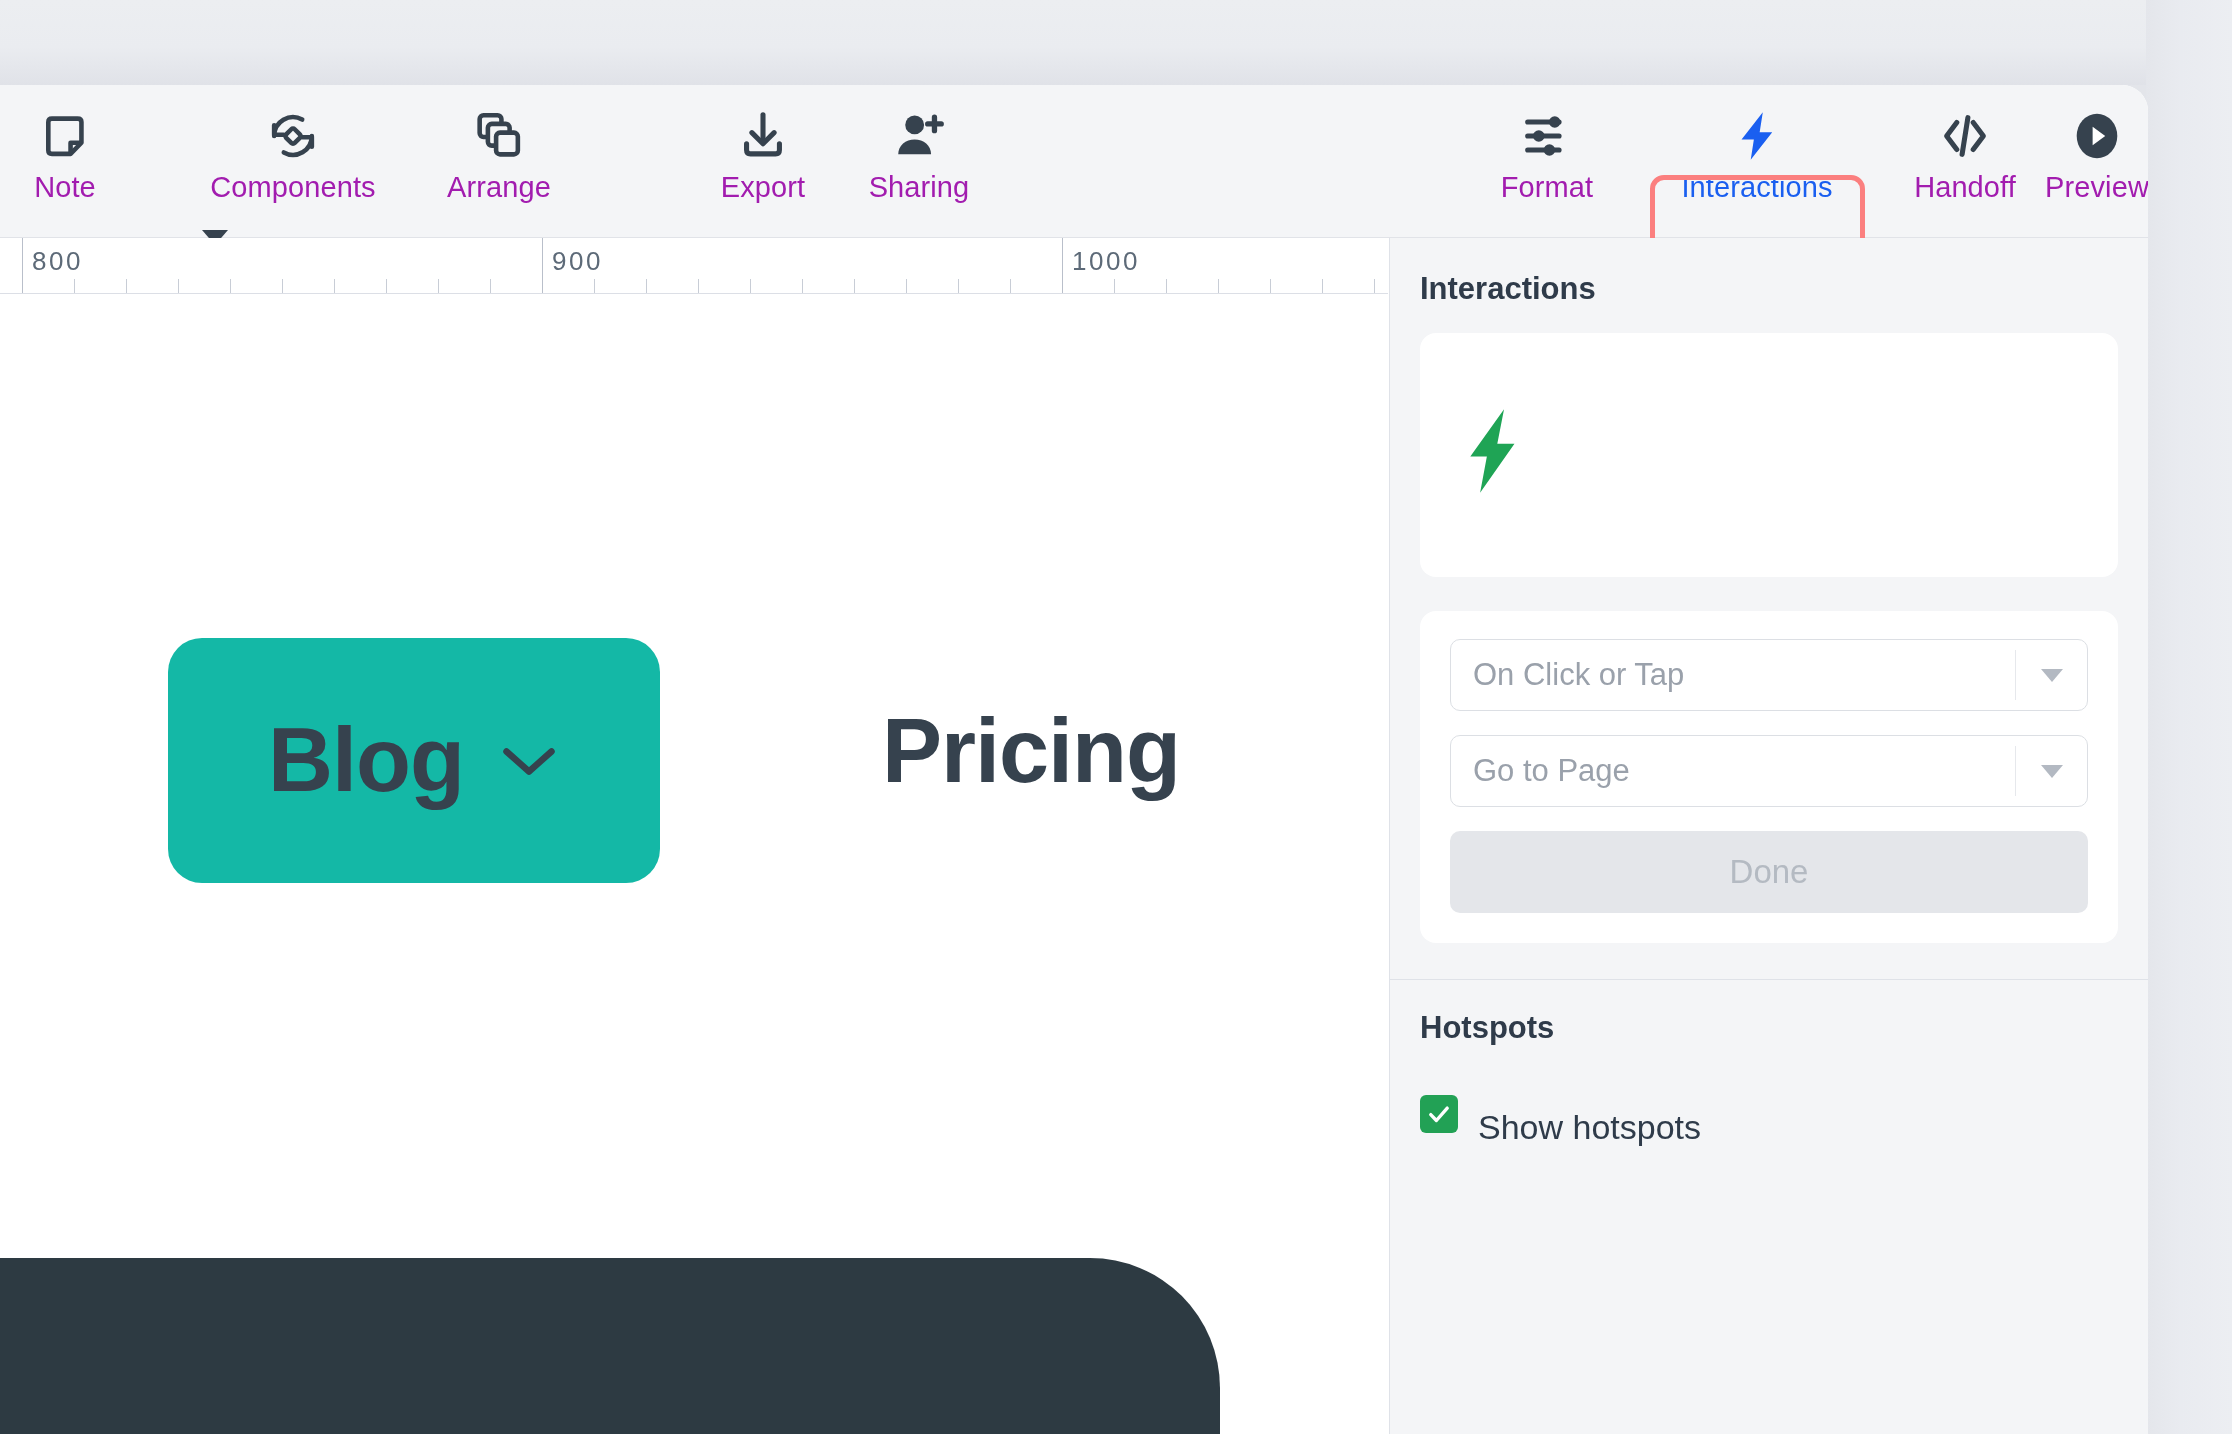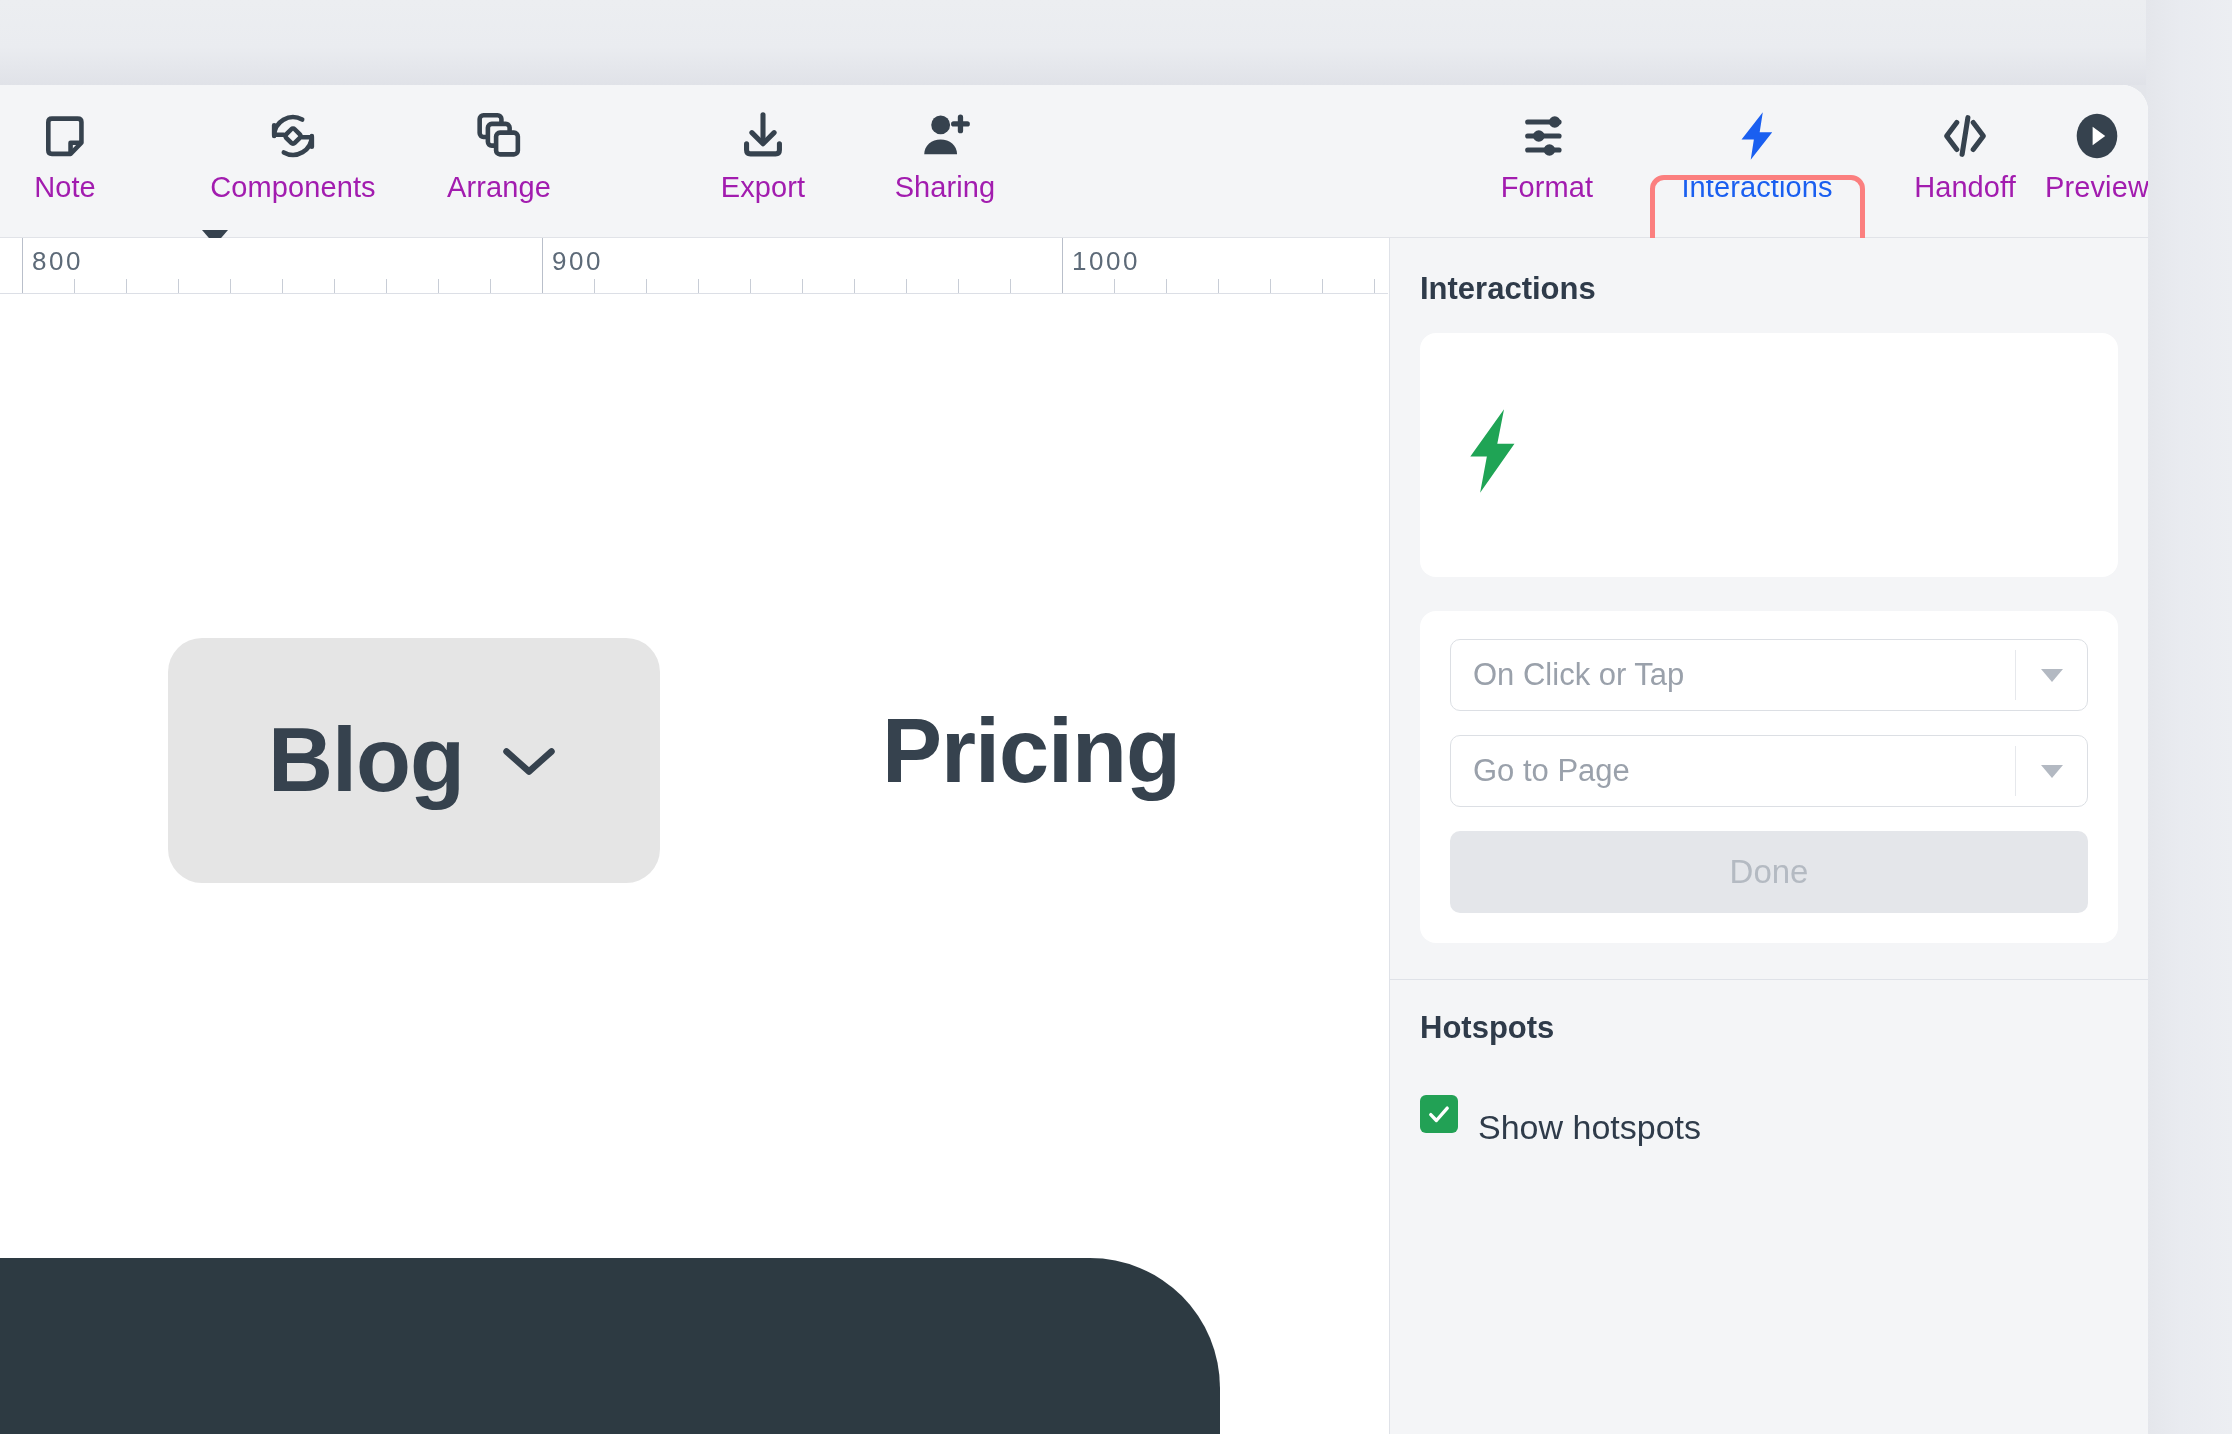--- a/index.html
+++ b/index.html
@@ -88,21 +88,21 @@
   }
 
   
   .canvas {
     position: absolute; left: 0; top: 210px; width: 1388px; height: 1139px;
     background: #ffffff; overflow: hidden;
   }
   .nav-blog {
     position: absolute; left: 168px; top: 343px;
     width: 492px; height: 245px;
-    background: #e5e5e5; border-radius: 34px;
+    background: #14b8a6; border-radius: 34px;
     display: flex; align-items: center; justify-content: center;
     cursor: pointer;
   }
   .nav-blog .txt { font-size: 90px; font-weight: 700; color: #36424e; letter-spacing: -1px; }
   .nav-blog .chev { margin-left: 34px; display: flex; align-items: center; }
   .nav-pricing {
     position: absolute; left: 882px; top: 405px;
     font-size: 90px; font-weight: 700; color: #36424e; letter-spacing: -1px;
     cursor: pointer;
   }
@@ -254,21 +254,21 @@
         <div class="glyph">
           <svg width="58" height="58" viewBox="0 0 24 24" fill="none">
             <path d="M12 3.2v11.4" stroke="#36424e" stroke-width="2.1" stroke-linecap="round"></path>
             <path d="M7.4 10.6 12 15.2l4.6-4.6" stroke="#36424e" stroke-width="2.1" stroke-linecap="round" stroke-linejoin="round"></path>
             <path d="M5.2 15.2v2.6c0 1 .6 1.6 1.6 1.6h10.4c1 0 1.6-.6 1.6-1.6v-2.6" stroke="#36424e" stroke-width="2.1" stroke-linecap="round" stroke-linejoin="round"></path>
           </svg>
         </div>
         <div class="lbl">Export</div>
       </div>
 
-      <div class="tool" style="left:870px">
+      <div class="tool" style="left:844px">
         <div class="glyph">
           <svg width="58" height="58" viewBox="0 0 24 24" fill="none">
             <circle cx="10.2" cy="7.4" r="3.9" fill="#36424e"></circle>
             <path d="M3.4 19.6c0-3.8 3.1-6.2 6.8-6.2s6.8 2.4 6.8 6.2H3.4Z" fill="#36424e"></path>
             <path d="M18.4 4.2v5.6M15.6 7h5.6" stroke="#36424e" stroke-width="2.2" stroke-linecap="round"></path>
           </svg>
         </div>
         <div class="lbl">Sharing</div>
       </div>
 

